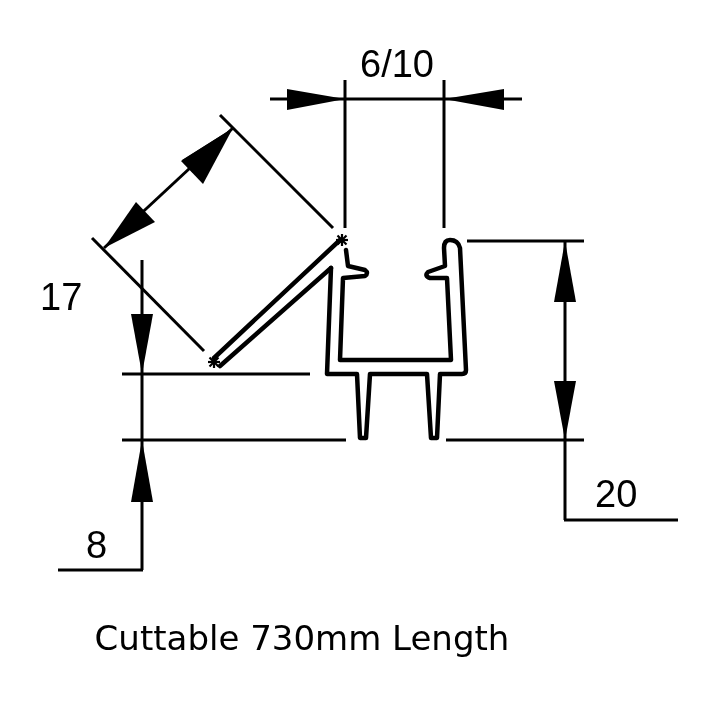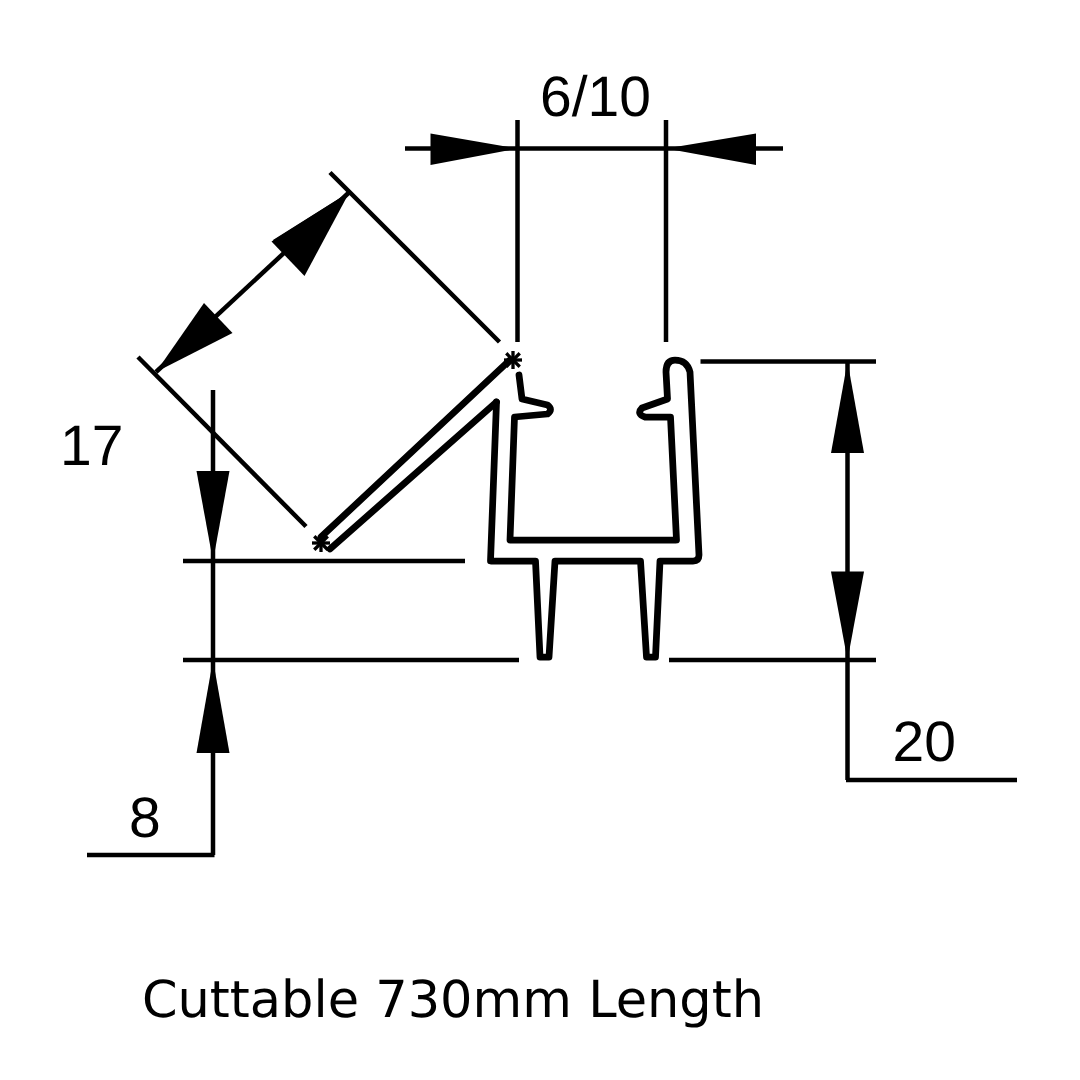--- a/index.html
+++ b/index.html
@@ -2,21 +2,21 @@
 <html><head>
 <meta charset="utf-8">
 <style>
   html, body { margin: 0; padding: 0; background: #ffffff; }
   body { width: 720px; height: 720px; position: relative; overflow: hidden; }
   svg#drawing { position: absolute; left: 0; top: 0; }
   .ln { stroke: #000; stroke-width: 3; fill: none; stroke-linecap: butt; }
   .prof { stroke: #000; stroke-width: 4.5; fill: none; stroke-linejoin: round; stroke-linecap: round; }
   .arrow { fill: #000; stroke: none; }
   .dimtxt { font-family: "Liberation Sans", sans-serif; font-size: 38px; fill: #000; }
-  .caption { position: absolute; left: 0; width: 604px; top: 647px; text-align: center;
+  .caption { position: absolute; left: 0; width: 604px; top: 618px; text-align: center;
              font-family: "DejaVu Sans", sans-serif; font-size: 34px; color: #000; letter-spacing: 0px; }
   .star { stroke: #000; stroke-width: 2.2; }
 </style>
 </head>
 <body>
 
 <svg id="drawing" width="720" height="720" viewBox="0 0 720 720">
 
   <g>
     <line class="ln" x1="270" y1="99" x2="522" y2="99"></line>

